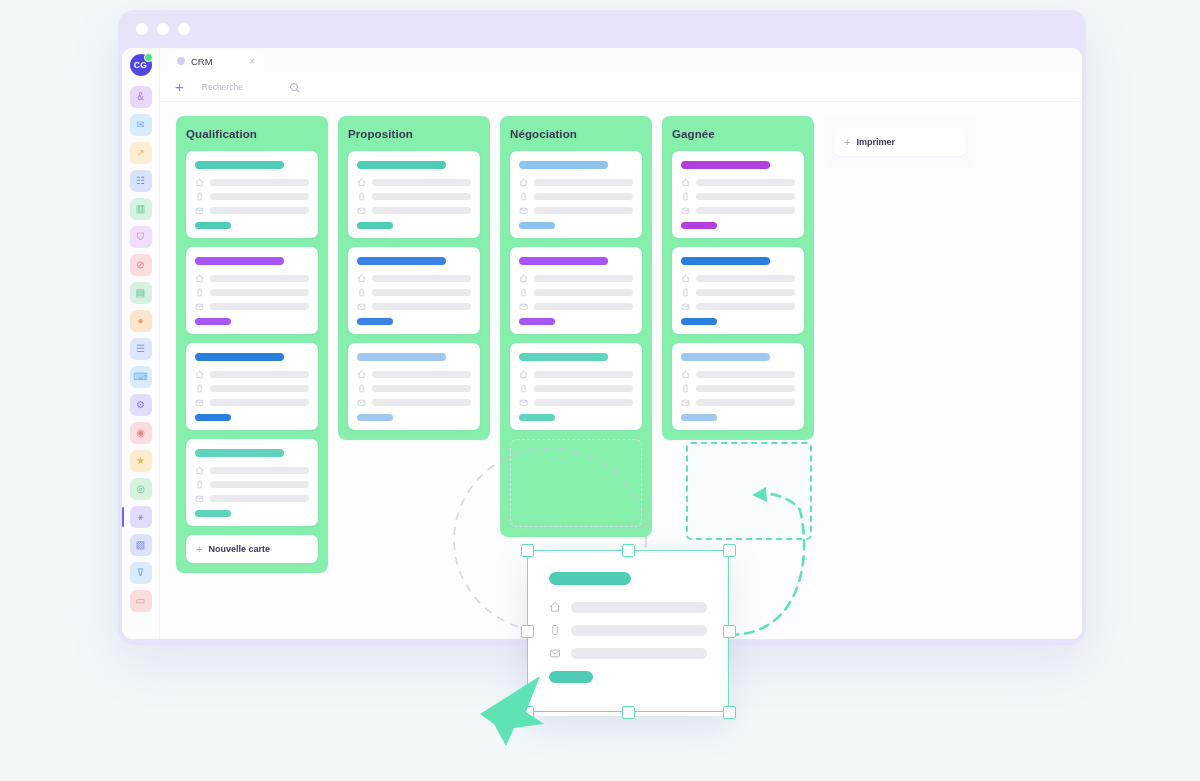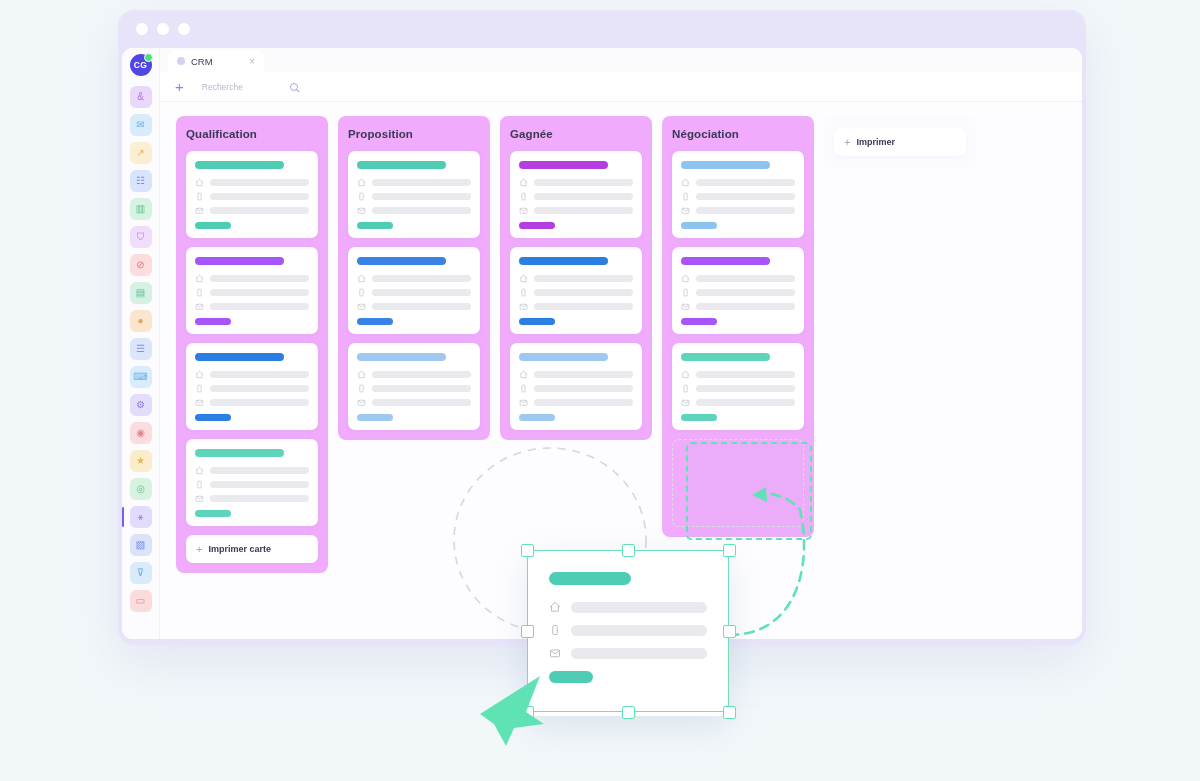--- a/index.html
+++ b/index.html
@@ -131,21 +131,21 @@
   
   .board {
     flex: 1;
     background: #fdfdff;
     display: flex; gap: 10px;
     padding: 14px 0 0 16px;
     overflow: hidden;
   }
   .column {
     width: 152px; flex-shrink: 0;
-    background: #f0abfc;
+    background: #86efac;
     border-radius: 8px;
     padding: 12px 10px 10px;
     display: flex; flex-direction: column; gap: 9px;
     align-self: flex-start;
     max-height: 100%;
   }
   .col-title {
     font-size: 11.5px; font-weight: bold; color: #3b3854;
     margin-bottom: 2px; letter-spacing: .1px;
   }
@@ -415,21 +415,21 @@
                   <svg class="row-ico" viewBox="0 0 16 16">
                     <rect x="2" y="4" width="12" height="9" rx="1.3" fill="none" stroke="currentColor" stroke-width="1.3"></rect>
                     <path d="M2.6 5 L8 9.2 L13.4 5" fill="none" stroke="currentColor" stroke-width="1.3" stroke-linecap="round"></path>
                   </svg>
                   <div class="row-bar"></div>
                 </div>
                 <div class="tag" style="background: rgb(95, 212, 188);"></div>
               </div>
               <div class="new-card-btn">
                 <span class="plus-sm">+</span>
-                <span>Imprimer carte</span>
+                <span>Nouvelle carte</span>
               </div>
             </div>
             <div class="column">
               <div class="col-title">Proposition</div>
               <div class="card">
                 <div class="card-title-bar" style="background: rgb(78, 205, 180);"></div>
                 <div class="row">
                   <svg class="row-ico" viewBox="0 0 16 16">
                     <path d="M8 2 L14 7.5 M8 2 L2 7.5 M3.4 7 V13.5 H12.6 V7" fill="none" stroke="currentColor" stroke-width="1.3" stroke-linecap="round" stroke-linejoin="round"></path>
                   </svg>
@@ -491,163 +491,163 @@
                   <svg class="row-ico" viewBox="0 0 16 16">
                     <rect x="2" y="4" width="12" height="9" rx="1.3" fill="none" stroke="currentColor" stroke-width="1.3"></rect>
                     <path d="M2.6 5 L8 9.2 L13.4 5" fill="none" stroke="currentColor" stroke-width="1.3" stroke-linecap="round"></path>
                   </svg>
                   <div class="row-bar"></div>
                 </div>
                 <div class="tag" style="background: rgb(158, 200, 240);"></div>
               </div>
             </div>
             <div class="column">
-              <div class="col-title">Gagnée</div>
-              <div class="card">
-                <div class="card-title-bar" style="background: rgb(180, 62, 224);"></div>
-                <div class="row">
-                  <svg class="row-ico" viewBox="0 0 16 16">
-                    <path d="M8 2 L14 7.5 M8 2 L2 7.5 M3.4 7 V13.5 H12.6 V7" fill="none" stroke="currentColor" stroke-width="1.3" stroke-linecap="round" stroke-linejoin="round"></path>
-                  </svg>
-                  <div class="row-bar"></div>
-                </div>
-                <div class="row">
-                  <svg class="row-ico" viewBox="0 0 16 16">
-                    <rect x="5" y="2" width="6" height="12" rx="1.4" fill="none" stroke="currentColor" stroke-width="1.3"></rect>
-                  </svg>
-                  <div class="row-bar"></div>
-                </div>
-                <div class="row">
-                  <svg class="row-ico" viewBox="0 0 16 16">
-                    <rect x="2" y="4" width="12" height="9" rx="1.3" fill="none" stroke="currentColor" stroke-width="1.3"></rect>
-                    <path d="M2.6 5 L8 9.2 L13.4 5" fill="none" stroke="currentColor" stroke-width="1.3" stroke-linecap="round"></path>
-                  </svg>
-                  <div class="row-bar"></div>
-                </div>
-                <div class="tag" style="background: rgb(180, 62, 224);"></div>
-              </div>
-              <div class="card">
-                <div class="card-title-bar" style="background: rgb(42, 127, 224);"></div>
-                <div class="row">
-                  <svg class="row-ico" viewBox="0 0 16 16">
-                    <path d="M8 2 L14 7.5 M8 2 L2 7.5 M3.4 7 V13.5 H12.6 V7" fill="none" stroke="currentColor" stroke-width="1.3" stroke-linecap="round" stroke-linejoin="round"></path>
-                  </svg>
-                  <div class="row-bar"></div>
-                </div>
-                <div class="row">
-                  <svg class="row-ico" viewBox="0 0 16 16">
-                    <rect x="5" y="2" width="6" height="12" rx="1.4" fill="none" stroke="currentColor" stroke-width="1.3"></rect>
-                  </svg>
-                  <div class="row-bar"></div>
-                </div>
-                <div class="row">
-                  <svg class="row-ico" viewBox="0 0 16 16">
-                    <rect x="2" y="4" width="12" height="9" rx="1.3" fill="none" stroke="currentColor" stroke-width="1.3"></rect>
-                    <path d="M2.6 5 L8 9.2 L13.4 5" fill="none" stroke="currentColor" stroke-width="1.3" stroke-linecap="round"></path>
-                  </svg>
-                  <div class="row-bar"></div>
-                </div>
-                <div class="tag" style="background: rgb(42, 127, 224);"></div>
-              </div>
-              <div class="card">
-                <div class="card-title-bar" style="background: rgb(158, 200, 240);"></div>
-                <div class="row">
-                  <svg class="row-ico" viewBox="0 0 16 16">
-                    <path d="M8 2 L14 7.5 M8 2 L2 7.5 M3.4 7 V13.5 H12.6 V7" fill="none" stroke="currentColor" stroke-width="1.3" stroke-linecap="round" stroke-linejoin="round"></path>
-                  </svg>
-                  <div class="row-bar"></div>
-                </div>
-                <div class="row">
-                  <svg class="row-ico" viewBox="0 0 16 16">
-                    <rect x="5" y="2" width="6" height="12" rx="1.4" fill="none" stroke="currentColor" stroke-width="1.3"></rect>
-                  </svg>
-                  <div class="row-bar"></div>
-                </div>
-                <div class="row">
-                  <svg class="row-ico" viewBox="0 0 16 16">
-                    <rect x="2" y="4" width="12" height="9" rx="1.3" fill="none" stroke="currentColor" stroke-width="1.3"></rect>
-                    <path d="M2.6 5 L8 9.2 L13.4 5" fill="none" stroke="currentColor" stroke-width="1.3" stroke-linecap="round"></path>
-                  </svg>
-                  <div class="row-bar"></div>
-                </div>
-                <div class="tag" style="background: rgb(158, 200, 240);"></div>
-              </div>
+              <div class="col-title">Négociation</div>
+              <div class="card">
+                <div class="card-title-bar" style="background: rgb(140, 196, 239);"></div>
+                <div class="row">
+                  <svg class="row-ico" viewBox="0 0 16 16">
+                    <path d="M8 2 L14 7.5 M8 2 L2 7.5 M3.4 7 V13.5 H12.6 V7" fill="none" stroke="currentColor" stroke-width="1.3" stroke-linecap="round" stroke-linejoin="round"></path>
+                  </svg>
+                  <div class="row-bar"></div>
+                </div>
+                <div class="row">
+                  <svg class="row-ico" viewBox="0 0 16 16">
+                    <rect x="5" y="2" width="6" height="12" rx="1.4" fill="none" stroke="currentColor" stroke-width="1.3"></rect>
+                  </svg>
+                  <div class="row-bar"></div>
+                </div>
+                <div class="row">
+                  <svg class="row-ico" viewBox="0 0 16 16">
+                    <rect x="2" y="4" width="12" height="9" rx="1.3" fill="none" stroke="currentColor" stroke-width="1.3"></rect>
+                    <path d="M2.6 5 L8 9.2 L13.4 5" fill="none" stroke="currentColor" stroke-width="1.3" stroke-linecap="round"></path>
+                  </svg>
+                  <div class="row-bar"></div>
+                </div>
+                <div class="tag" style="background: rgb(140, 196, 239);"></div>
+              </div>
+              <div class="card">
+                <div class="card-title-bar" style="background: rgb(168, 85, 247);"></div>
+                <div class="row">
+                  <svg class="row-ico" viewBox="0 0 16 16">
+                    <path d="M8 2 L14 7.5 M8 2 L2 7.5 M3.4 7 V13.5 H12.6 V7" fill="none" stroke="currentColor" stroke-width="1.3" stroke-linecap="round" stroke-linejoin="round"></path>
+                  </svg>
+                  <div class="row-bar"></div>
+                </div>
+                <div class="row">
+                  <svg class="row-ico" viewBox="0 0 16 16">
+                    <rect x="5" y="2" width="6" height="12" rx="1.4" fill="none" stroke="currentColor" stroke-width="1.3"></rect>
+                  </svg>
+                  <div class="row-bar"></div>
+                </div>
+                <div class="row">
+                  <svg class="row-ico" viewBox="0 0 16 16">
+                    <rect x="2" y="4" width="12" height="9" rx="1.3" fill="none" stroke="currentColor" stroke-width="1.3"></rect>
+                    <path d="M2.6 5 L8 9.2 L13.4 5" fill="none" stroke="currentColor" stroke-width="1.3" stroke-linecap="round"></path>
+                  </svg>
+                  <div class="row-bar"></div>
+                </div>
+                <div class="tag" style="background: rgb(168, 85, 247);"></div>
+              </div>
+              <div class="card">
+                <div class="card-title-bar" style="background: rgb(95, 212, 188);"></div>
+                <div class="row">
+                  <svg class="row-ico" viewBox="0 0 16 16">
+                    <path d="M8 2 L14 7.5 M8 2 L2 7.5 M3.4 7 V13.5 H12.6 V7" fill="none" stroke="currentColor" stroke-width="1.3" stroke-linecap="round" stroke-linejoin="round"></path>
+                  </svg>
+                  <div class="row-bar"></div>
+                </div>
+                <div class="row">
+                  <svg class="row-ico" viewBox="0 0 16 16">
+                    <rect x="5" y="2" width="6" height="12" rx="1.4" fill="none" stroke="currentColor" stroke-width="1.3"></rect>
+                  </svg>
+                  <div class="row-bar"></div>
+                </div>
+                <div class="row">
+                  <svg class="row-ico" viewBox="0 0 16 16">
+                    <rect x="2" y="4" width="12" height="9" rx="1.3" fill="none" stroke="currentColor" stroke-width="1.3"></rect>
+                    <path d="M2.6 5 L8 9.2 L13.4 5" fill="none" stroke="currentColor" stroke-width="1.3" stroke-linecap="round"></path>
+                  </svg>
+                  <div class="row-bar"></div>
+                </div>
+                <div class="tag" style="background: rgb(95, 212, 188);"></div>
+              </div>
+              <div class="placeholder"></div>
             </div>
             <div class="column">
-              <div class="col-title">Négociation</div>
-              <div class="card">
-                <div class="card-title-bar" style="background: rgb(140, 196, 239);"></div>
-                <div class="row">
-                  <svg class="row-ico" viewBox="0 0 16 16">
-                    <path d="M8 2 L14 7.5 M8 2 L2 7.5 M3.4 7 V13.5 H12.6 V7" fill="none" stroke="currentColor" stroke-width="1.3" stroke-linecap="round" stroke-linejoin="round"></path>
-                  </svg>
-                  <div class="row-bar"></div>
-                </div>
-                <div class="row">
-                  <svg class="row-ico" viewBox="0 0 16 16">
-                    <rect x="5" y="2" width="6" height="12" rx="1.4" fill="none" stroke="currentColor" stroke-width="1.3"></rect>
-                  </svg>
-                  <div class="row-bar"></div>
-                </div>
-                <div class="row">
-                  <svg class="row-ico" viewBox="0 0 16 16">
-                    <rect x="2" y="4" width="12" height="9" rx="1.3" fill="none" stroke="currentColor" stroke-width="1.3"></rect>
-                    <path d="M2.6 5 L8 9.2 L13.4 5" fill="none" stroke="currentColor" stroke-width="1.3" stroke-linecap="round"></path>
-                  </svg>
-                  <div class="row-bar"></div>
-                </div>
-                <div class="tag" style="background: rgb(140, 196, 239);"></div>
-              </div>
-              <div class="card">
-                <div class="card-title-bar" style="background: rgb(168, 85, 247);"></div>
-                <div class="row">
-                  <svg class="row-ico" viewBox="0 0 16 16">
-                    <path d="M8 2 L14 7.5 M8 2 L2 7.5 M3.4 7 V13.5 H12.6 V7" fill="none" stroke="currentColor" stroke-width="1.3" stroke-linecap="round" stroke-linejoin="round"></path>
-                  </svg>
-                  <div class="row-bar"></div>
-                </div>
-                <div class="row">
-                  <svg class="row-ico" viewBox="0 0 16 16">
-                    <rect x="5" y="2" width="6" height="12" rx="1.4" fill="none" stroke="currentColor" stroke-width="1.3"></rect>
-                  </svg>
-                  <div class="row-bar"></div>
-                </div>
-                <div class="row">
-                  <svg class="row-ico" viewBox="0 0 16 16">
-                    <rect x="2" y="4" width="12" height="9" rx="1.3" fill="none" stroke="currentColor" stroke-width="1.3"></rect>
-                    <path d="M2.6 5 L8 9.2 L13.4 5" fill="none" stroke="currentColor" stroke-width="1.3" stroke-linecap="round"></path>
-                  </svg>
-                  <div class="row-bar"></div>
-                </div>
-                <div class="tag" style="background: rgb(168, 85, 247);"></div>
-              </div>
-              <div class="card">
-                <div class="card-title-bar" style="background: rgb(95, 212, 188);"></div>
-                <div class="row">
-                  <svg class="row-ico" viewBox="0 0 16 16">
-                    <path d="M8 2 L14 7.5 M8 2 L2 7.5 M3.4 7 V13.5 H12.6 V7" fill="none" stroke="currentColor" stroke-width="1.3" stroke-linecap="round" stroke-linejoin="round"></path>
-                  </svg>
-                  <div class="row-bar"></div>
-                </div>
-                <div class="row">
-                  <svg class="row-ico" viewBox="0 0 16 16">
-                    <rect x="5" y="2" width="6" height="12" rx="1.4" fill="none" stroke="currentColor" stroke-width="1.3"></rect>
-                  </svg>
-                  <div class="row-bar"></div>
-                </div>
-                <div class="row">
-                  <svg class="row-ico" viewBox="0 0 16 16">
-                    <rect x="2" y="4" width="12" height="9" rx="1.3" fill="none" stroke="currentColor" stroke-width="1.3"></rect>
-                    <path d="M2.6 5 L8 9.2 L13.4 5" fill="none" stroke="currentColor" stroke-width="1.3" stroke-linecap="round"></path>
-                  </svg>
-                  <div class="row-bar"></div>
-                </div>
-                <div class="tag" style="background: rgb(95, 212, 188);"></div>
-              </div>
-              <div class="placeholder"></div>
+              <div class="col-title">Gagnée</div>
+              <div class="card">
+                <div class="card-title-bar" style="background: rgb(180, 62, 224);"></div>
+                <div class="row">
+                  <svg class="row-ico" viewBox="0 0 16 16">
+                    <path d="M8 2 L14 7.5 M8 2 L2 7.5 M3.4 7 V13.5 H12.6 V7" fill="none" stroke="currentColor" stroke-width="1.3" stroke-linecap="round" stroke-linejoin="round"></path>
+                  </svg>
+                  <div class="row-bar"></div>
+                </div>
+                <div class="row">
+                  <svg class="row-ico" viewBox="0 0 16 16">
+                    <rect x="5" y="2" width="6" height="12" rx="1.4" fill="none" stroke="currentColor" stroke-width="1.3"></rect>
+                  </svg>
+                  <div class="row-bar"></div>
+                </div>
+                <div class="row">
+                  <svg class="row-ico" viewBox="0 0 16 16">
+                    <rect x="2" y="4" width="12" height="9" rx="1.3" fill="none" stroke="currentColor" stroke-width="1.3"></rect>
+                    <path d="M2.6 5 L8 9.2 L13.4 5" fill="none" stroke="currentColor" stroke-width="1.3" stroke-linecap="round"></path>
+                  </svg>
+                  <div class="row-bar"></div>
+                </div>
+                <div class="tag" style="background: rgb(180, 62, 224);"></div>
+              </div>
+              <div class="card">
+                <div class="card-title-bar" style="background: rgb(42, 127, 224);"></div>
+                <div class="row">
+                  <svg class="row-ico" viewBox="0 0 16 16">
+                    <path d="M8 2 L14 7.5 M8 2 L2 7.5 M3.4 7 V13.5 H12.6 V7" fill="none" stroke="currentColor" stroke-width="1.3" stroke-linecap="round" stroke-linejoin="round"></path>
+                  </svg>
+                  <div class="row-bar"></div>
+                </div>
+                <div class="row">
+                  <svg class="row-ico" viewBox="0 0 16 16">
+                    <rect x="5" y="2" width="6" height="12" rx="1.4" fill="none" stroke="currentColor" stroke-width="1.3"></rect>
+                  </svg>
+                  <div class="row-bar"></div>
+                </div>
+                <div class="row">
+                  <svg class="row-ico" viewBox="0 0 16 16">
+                    <rect x="2" y="4" width="12" height="9" rx="1.3" fill="none" stroke="currentColor" stroke-width="1.3"></rect>
+                    <path d="M2.6 5 L8 9.2 L13.4 5" fill="none" stroke="currentColor" stroke-width="1.3" stroke-linecap="round"></path>
+                  </svg>
+                  <div class="row-bar"></div>
+                </div>
+                <div class="tag" style="background: rgb(42, 127, 224);"></div>
+              </div>
+              <div class="card">
+                <div class="card-title-bar" style="background: rgb(158, 200, 240);"></div>
+                <div class="row">
+                  <svg class="row-ico" viewBox="0 0 16 16">
+                    <path d="M8 2 L14 7.5 M8 2 L2 7.5 M3.4 7 V13.5 H12.6 V7" fill="none" stroke="currentColor" stroke-width="1.3" stroke-linecap="round" stroke-linejoin="round"></path>
+                  </svg>
+                  <div class="row-bar"></div>
+                </div>
+                <div class="row">
+                  <svg class="row-ico" viewBox="0 0 16 16">
+                    <rect x="5" y="2" width="6" height="12" rx="1.4" fill="none" stroke="currentColor" stroke-width="1.3"></rect>
+                  </svg>
+                  <div class="row-bar"></div>
+                </div>
+                <div class="row">
+                  <svg class="row-ico" viewBox="0 0 16 16">
+                    <rect x="2" y="4" width="12" height="9" rx="1.3" fill="none" stroke="currentColor" stroke-width="1.3"></rect>
+                    <path d="M2.6 5 L8 9.2 L13.4 5" fill="none" stroke="currentColor" stroke-width="1.3" stroke-linecap="round"></path>
+                  </svg>
+                  <div class="row-bar"></div>
+                </div>
+                <div class="tag" style="background: rgb(158, 200, 240);"></div>
+              </div>
             </div>
             <div class="new-col">
               <div class="new-col-btn">
                 <span class="plus-sm">+</span>
                 <span>Imprimer</span>
               </div>
             </div>
           </div>
       </div>
     </div>

